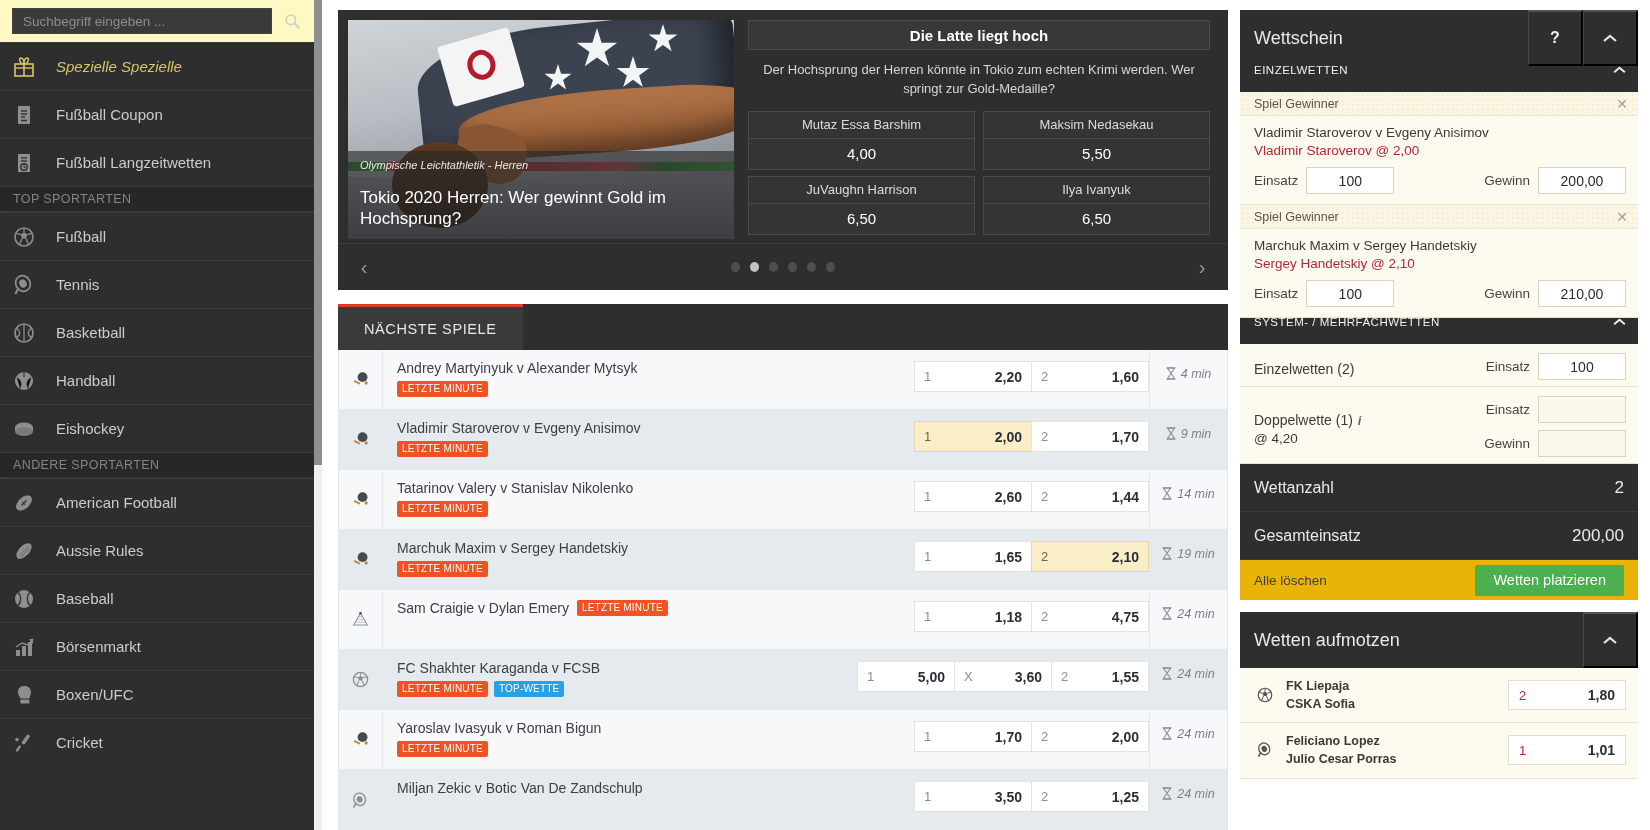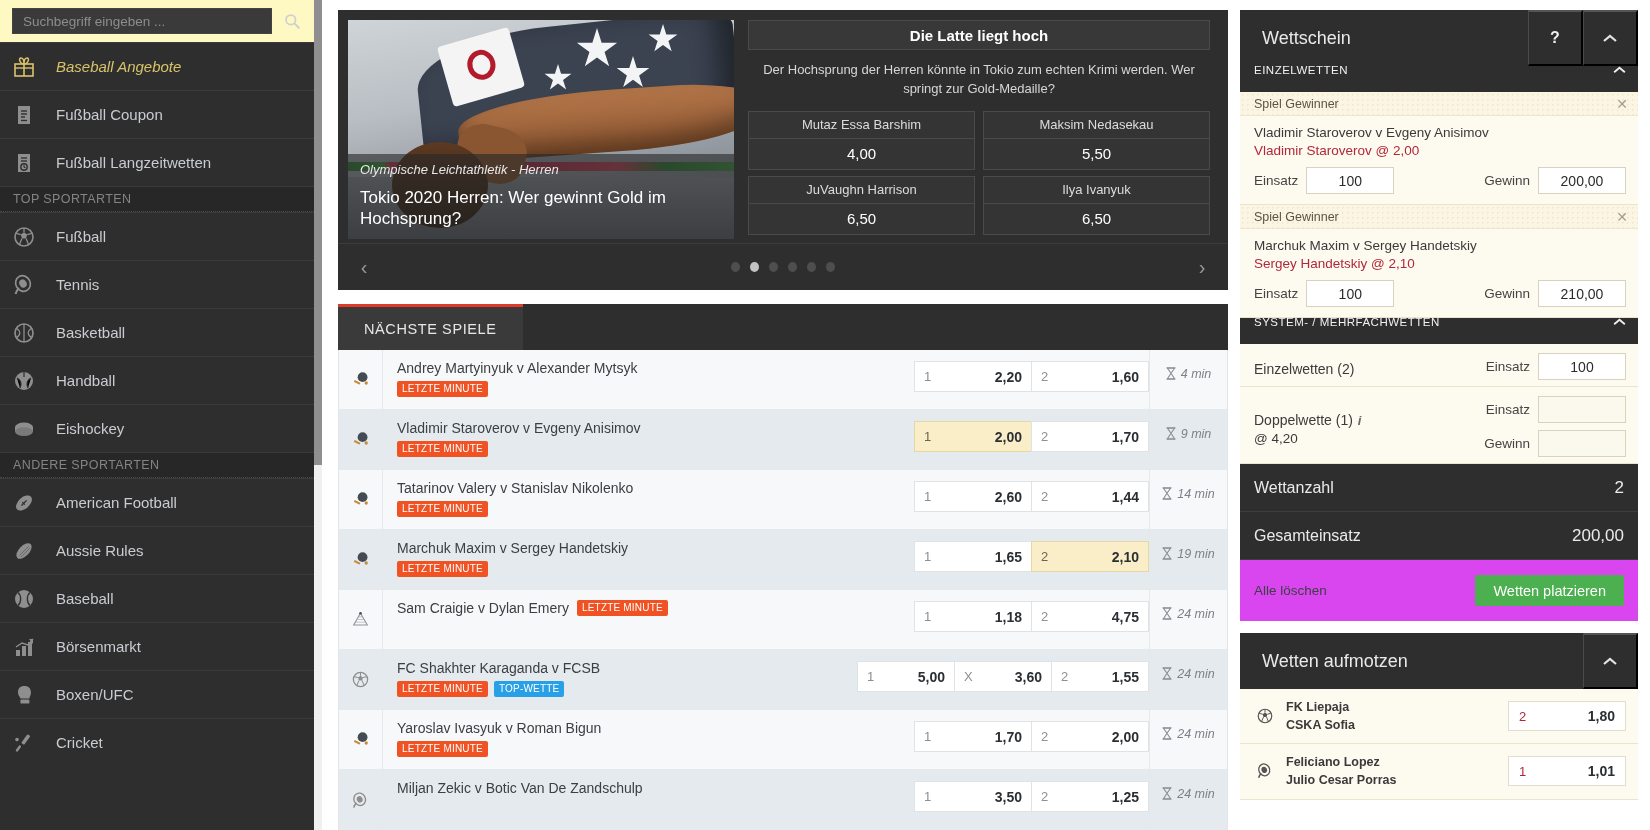--- a/index.html
+++ b/index.html
@@ -127,21 +127,21 @@
   .hj-head { position:absolute; left:44px; top:122px; width:96px; height:86px;
     background:linear-gradient(180deg,#5d3a22,#2a1a0f);
     border-radius:50%; }
   .hj-neck { position:absolute; left:108px; top:106px; width:70px; height:56px;
     background:#8a5632; border-radius:40%; transform:rotate(14deg); }
   .promo-caption {
     position:absolute; left:0; bottom:0; width:100%;
     background:rgba(40,40,40,.62);
     padding:8px 12px 10px 12px;
   }
-  .promo-kicker { color:#e8e8e8; font-size:13px; font-style:italic; margin-bottom:10px; }
+  .promo-kicker { color:#e8e8e8; font-size:11px; font-style:italic; margin-bottom:16px; }
   .promo-title { color:#fff; font-size:17px; line-height:1.25; }
 
   .promo-right { flex:1 1 auto; padding:0 8px 0 14px; }
   .promo-head {
     background:#383838; border:1px solid #4a4a4a;
     height:30px; display:flex; align-items:center; justify-content:center;
     color:#fff; font-size:15px; font-weight:bold;
   }
   .promo-sub {
     color:#d6d6d6; font-size:13px; text-align:center;
@@ -223,21 +223,21 @@
   .right {
     width:410px; flex:0 0 410px; height:830px;
     padding:10px 12px 0 0;
     background:#fff;
   }
   .panel { background:#fff; margin-bottom:12px; }
   .panel-head {
     background:#2e2e2e; height:56px; display:flex; align-items:stretch;
   }
   .panel-head .ttl {
-    flex:1 1 auto; display:flex;align-items:center; padding-left:22px;
+    flex:1 1 auto; display:flex;align-items:center; padding-left:14px;
     color:#e9e9e9; font-size:18px;
   }
   .hbtn {
     width:55px; display:flex;align-items:center;justify-content:center;
     border-left:1px solid #4a4a4a; color:#e4e4e4; cursor:pointer;
     background:none; font-size:16px; font-family:"Liberation Sans",sans-serif;
   }
   .hbtn.q { color:#f0f0f0; font-weight:bold; }
   .hbtn svg { width:14px;height:9px; }
 
@@ -283,21 +283,21 @@
   .ibadge { font-style:italic; font-weight:bold; color:#6b6b6b; font-size:13px; margin-left:5px;}
 
   .tot-row {
     background:#2e2e2e; height:48px; display:flex; align-items:center;
     padding:0 14px; color:#eaeaea; font-size:16px;
     border-bottom:1px solid #3d3d3d;
   }
   .tot-row .val { margin-left:auto; font-size:17px; }
 
   .slip-foot {
-    background:#d946ef; height:61px; display:flex; align-items:center; padding:0 14px;
+    background:#eab308; height:40px; display:flex; align-items:center; padding:0 14px;
   }
   .clear-link { color:#3c4043; font-size:13.5px; cursor:pointer; }
   .place-btn {
     margin-left:auto; background:#4caf50; color:#fff; border:none;
     height:31px; padding:0 18px; font-size:14.5px; cursor:pointer; border-radius:2px;
     font-family:"Liberation Sans",sans-serif;
   }
 
   .boost-row {
     background:#fdfaef; display:flex; align-items:center; gap:10px;
@@ -332,21 +332,21 @@
     <div id="nav-list">
         <div class="nav-item special">
           <span class="ico">
             <svg viewBox="0 0 24 24">
               <rect x="3" y="9" width="18" height="12" fill="none" stroke="#d8c36a" stroke-width="1.6"></rect>
               <line x1="12" y1="9" x2="12" y2="21" stroke="#d8c36a" stroke-width="1.6"></line>
               <line x1="3" y1="13" x2="21" y2="13" stroke="#d8c36a" stroke-width="1.4"></line>
               <path d="M12 9 C8 9 6 3 9 3 C11 3 12 6 12 9 C12 6 13 3 15 3 C18 3 16 9 12 9Z" fill="none" stroke="#d8c36a" stroke-width="1.5"></path>
             </svg>
           </span>
-          <span class="nav-label">Baseball Angebote</span>
+          <span class="nav-label">Spezielle Spezielle</span>
         </div>
         <div class="nav-item">
           <span class="ico">
             <svg viewBox="0 0 24 24">
               <rect x="6" y="3" width="12" height="18" fill="#8e8e8e"></rect>
               <g stroke="#2e2e2e" stroke-width="1.4">
                 <line x1="9" y1="8" x2="15" y2="8"></line>
                 <line x1="9" y1="11" x2="15" y2="11"></line>
                 <line x1="9" y1="14" x2="13" y2="14"></line>
                 <line x1="9" y1="17.5" x2="15" y2="17.5"></line>

